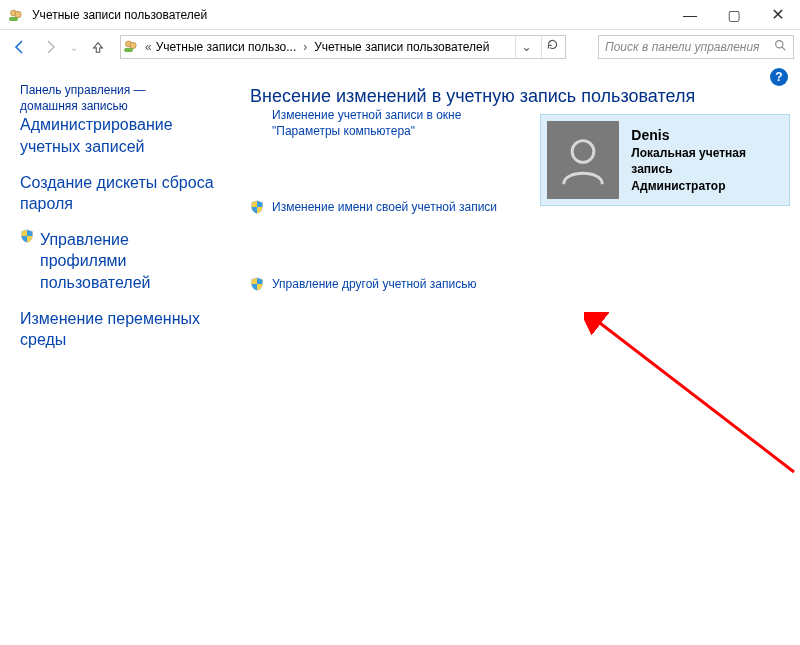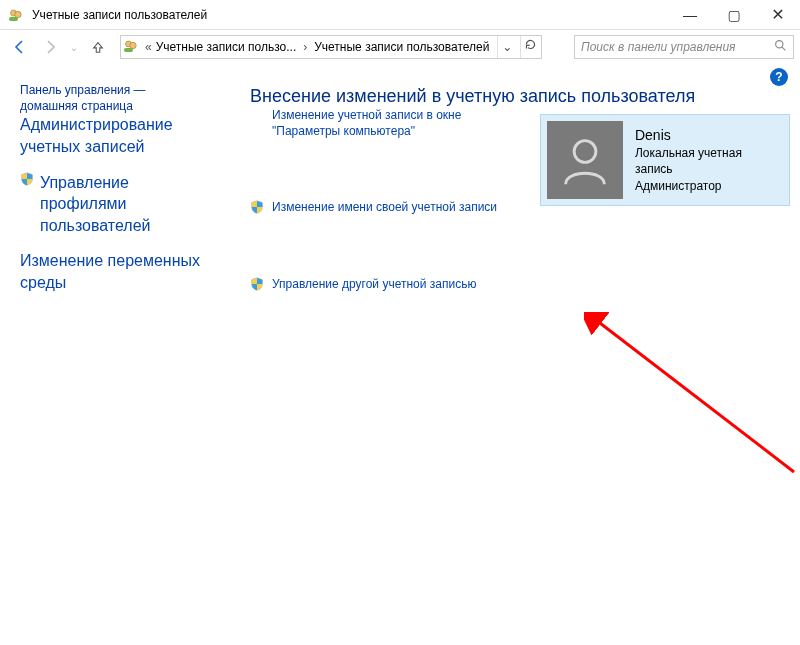--- a/index.html
+++ b/index.html
@@ -64,21 +64,21 @@
   }
   .addrbox .crumb { white-space: nowrap; }
   .addrbox .chev { color: #555; padding: 0 3px; }
   .addrbox .lead { color: #555; padding-left: 2px; }
   .addrbox .spacer { flex: 1; }
   .addrbox .dropdown-chev, .addrbox .refresh {
     width: 22px; height: 22px; line-height: 22px; text-align: center;
     color: #555; border-left: 1px solid #e0e0e0;
   }
   .searchbox {
-    width: 220px; height: 24px;
+    width: 196px; height: 24px;
     border: 1px solid #ccc;
     display: flex; align-items: center;
     padding: 0 6px;
     color: #888;
     font-size: 12px;
     gap: 6px;
     margin-left: 24px;
   }
   .searchbox .ph { flex: 1; font-style: italic; }
   .searchbox .mag { color: #888; font-size: 13px; }
@@ -151,20 +151,21 @@
   .user-card {
     position: absolute;
     top: 50px; right: 10px;
     width: 250px;
     display: flex;
     gap: 12px;
     background: #dceefa;
     border: 1px solid #b3d7ef;
     padding: 6px 10px 6px 6px;
     align-items: center;
+    font-weight: bold;
   }
   .avatar {
     width: 78px; height: 78px;
     background: #7a7a7a;
     display: flex;
     align-items: center; justify-content: center;
     color: #ddd;
   }
   .user-meta { font-size: 12px; line-height: 1.35; }
   .user-name { font-size: 14px; color: #000; }
@@ -241,27 +242,30 @@
     </span>
   </div>
 </div>
 
 <div class="content">
   <div class="help-icon">?</div>
 
   <div class="sidebar">
     <div class="cp-home">
       <span>Панель управления —</span><br>
-      <span>домашняя страница</span>
+      <span>домашняя записью</span>
     </div>
 
     <div class="side-link">
       <span>Администрирование учетных записей</span>
     </div>
 
+    <div class="side-link">
+      <span>Создание дискеты сброса пароля</span>
+    </div>
 
     <div class="side-link">
       <span class="shield">
         <svg class="shield-svg" width="14" height="14" viewBox="0 0 16 16">
           <path d="M8 1 L14 3 V8 C14 12 11 14.5 8 15 C5 14.5 2 12 2 8 V3 Z" fill="#fff" stroke="#888" stroke-width="0.7"></path>
           <path d="M8 1 L14 3 V8 L8 8 Z" fill="#3a9de0"></path>
           <path d="M8 1 L2 3 V8 L8 8 Z" fill="#f4cf4b"></path>
           <path d="M8 8 L14 8 C14 12 11 14.5 8 15 Z" fill="#f4cf4b"></path>
           <path d="M8 8 L2 8 C2 12 5 14.5 8 15 Z" fill="#3a9de0"></path>
         </svg>

